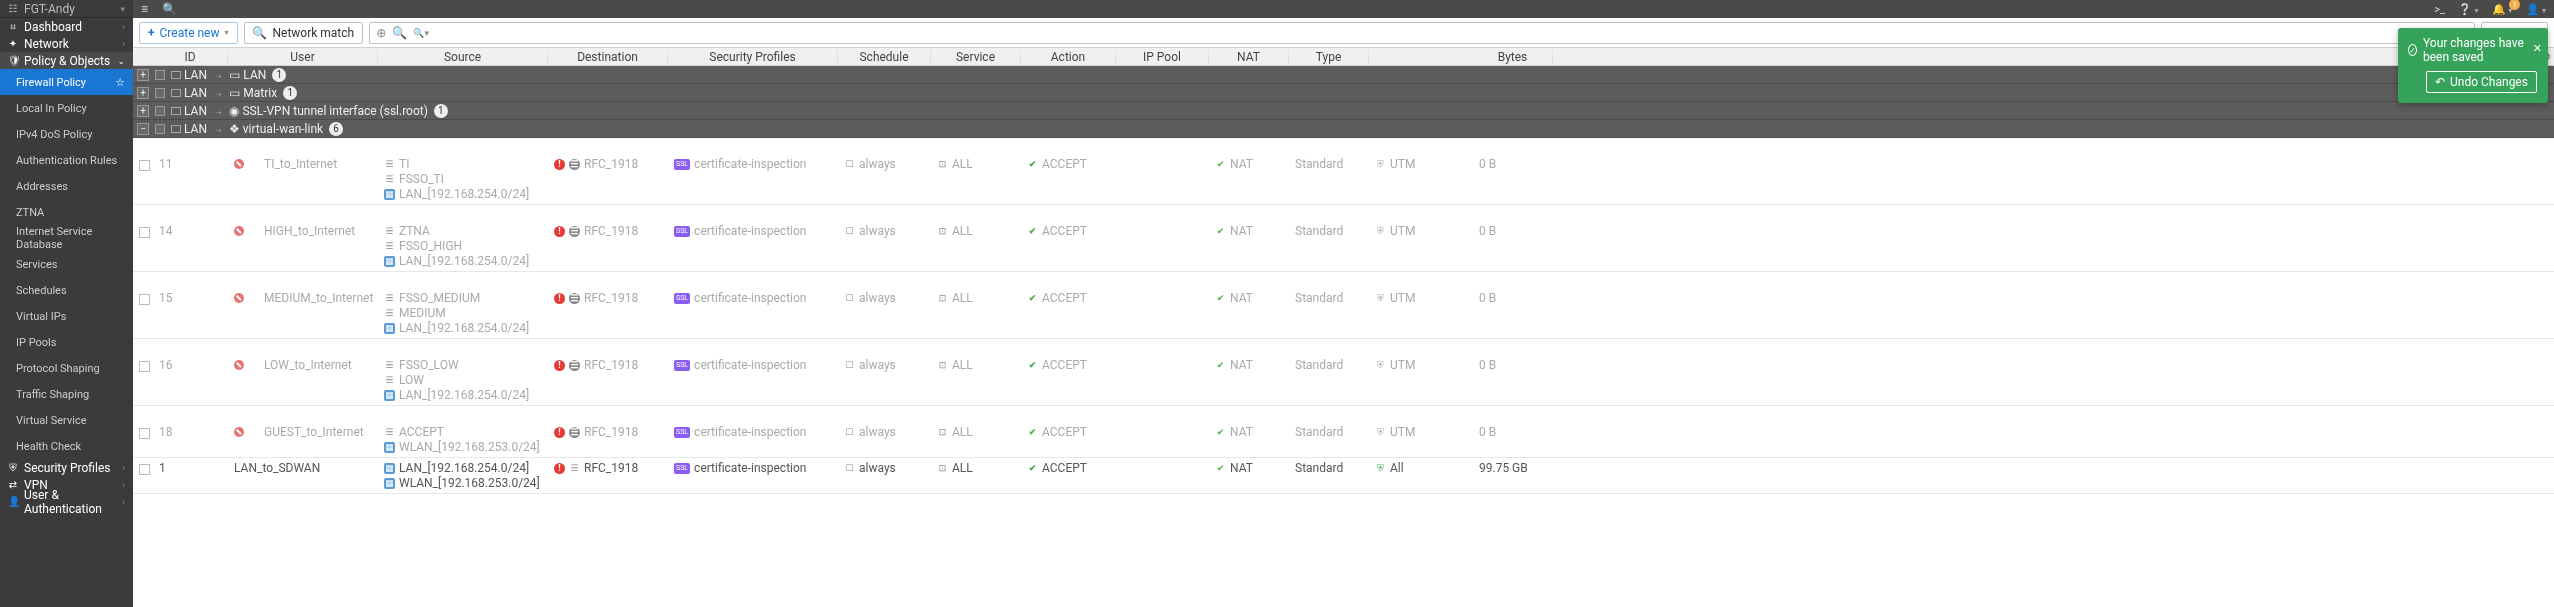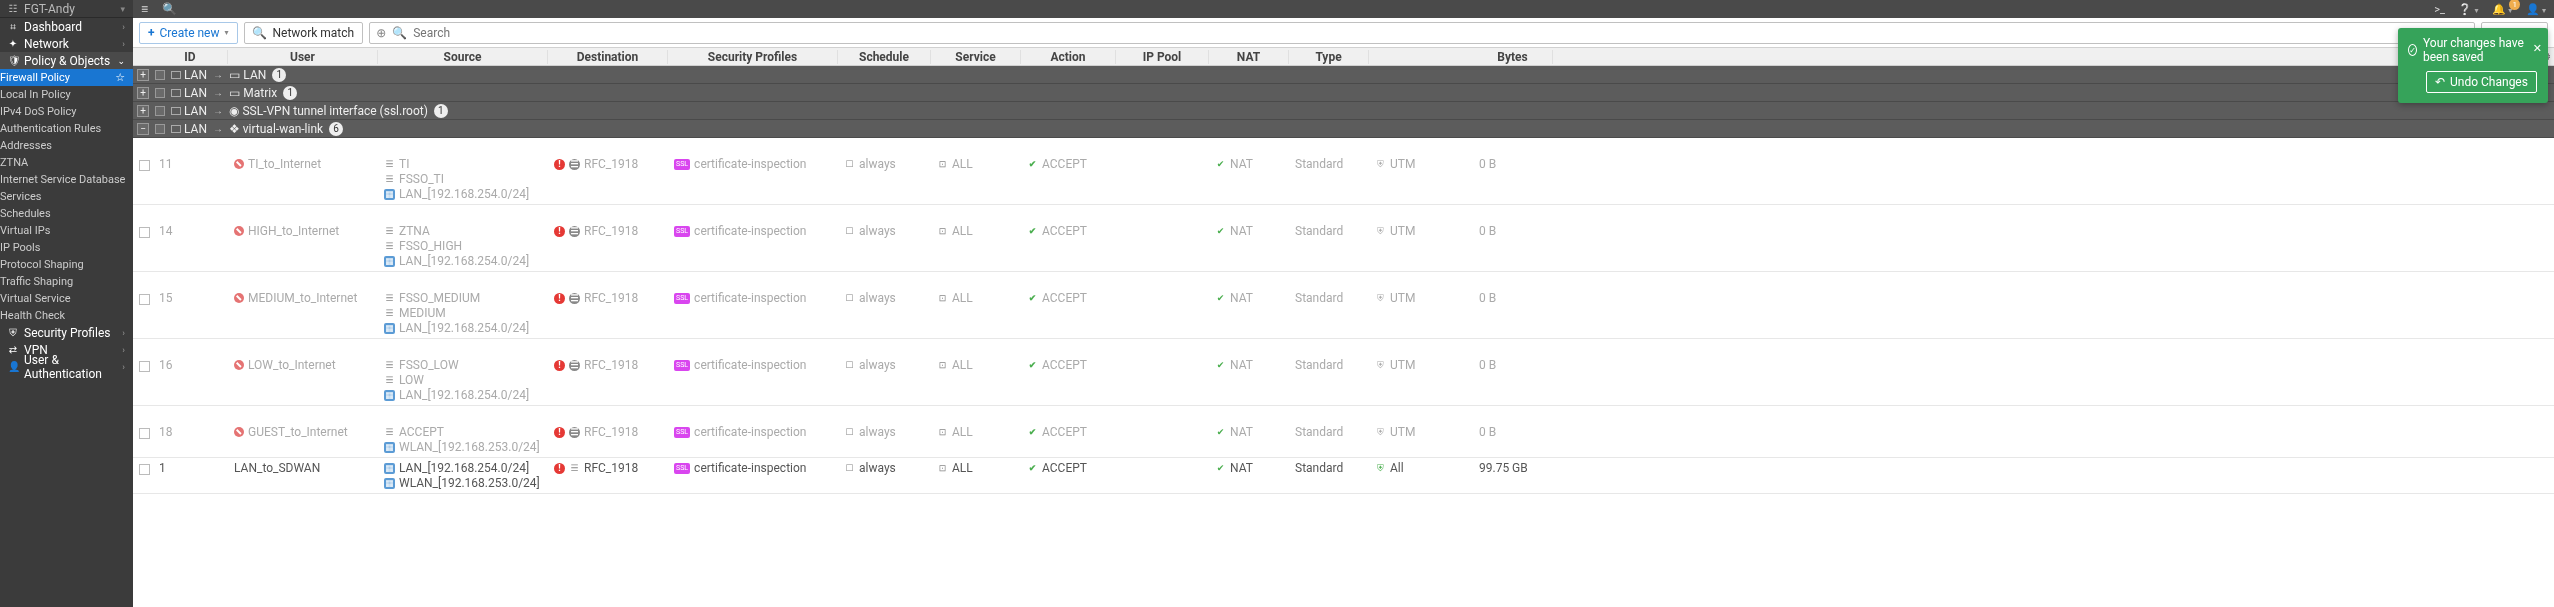--- a/index.html
+++ b/index.html
@@ -7,21 +7,21 @@
 .app{display:grid;grid-template-columns:133px 1fr;height:100vh;}
 
 
 .sidebar{background:#3b3b3b;color:#ccc;display:flex;flex-direction:column;}
 .sb-head{display:flex;align-items:center;gap:6px;padding:0 8px;height:18px;border-bottom:1px solid #2a2a2a;font-size:11px;color:#bbb;}
 .sb-item{display:flex;align-items:center;gap:6px;padding:0 8px;height:17px;cursor:pointer;position:relative;font-size:11px;}
 .sb-item.parent{color:#fff;}
 .sb-item .chev{margin-left:auto;font-size:9px;color:#999;}
 .sb-item.sel{background:#4a4a4a;color:#fff;}
 .sb-item.sel .chev{color:#fff;}
-.sb-sub{height:17px;display:flex;align-items:center;cursor:pointer;font-size:11px;color:#ccc;}
+.sb-sub{padding-left:16px;height:26px;display:flex;align-items:center;cursor:pointer;font-size:11px;color:#ccc;}
 .sb-sub.active{background:#1976d2;color:#fff;position:relative;}
 .sb-sub.active::after{content:"☆";position:absolute;right:8px;color:#fff;font-size:11px;}
 .sb-ico{width:10px;text-align:center;font-size:10px;}
 
 
 .main{display:flex;flex-direction:column;background:#fff;}
 
 
 .topbar{height:18px;background:#4a4a4a;display:flex;align-items:center;color:#ddd;padding:0 8px;gap:14px;}
 .topbar .burger{cursor:pointer;font-size:12px;}
@@ -34,49 +34,49 @@
 
 
 .toolbar{height:30px;background:#fff;border-bottom:1px solid #d0d0d0;display:flex;align-items:center;padding:0 6px;gap:6px;}
 .btn{height:22px;border:1px solid #c0c0c0;border-radius:2px;background:#fff;display:flex;align-items:center;padding:0 8px;gap:5px;cursor:pointer;color:#333;white-space:nowrap;}
 .btn.primary{color:#1976d2;border-color:#a8c8e8;}
 .btn .plus{font-weight:bold;}
 .searchbox{flex:1;height:22px;border:1px solid #c0c0c0;border-radius:2px;display:flex;align-items:center;padding:0 6px;gap:6px;}
 .searchbox input{border:none;outline:none;flex:1;font-size:12px;}
 
 
-.thead{display:grid;grid-template-columns:20px 75px 150px 170px 120px 170px 93px 90px 95px 93px 80px 80px 104px 80px;background:#f0f0f0;border-bottom:1px solid #d0d0d0;height:18px;align-items:center;color:#444;font-size:11px;font-weight:bold;}
+.thead{display:grid;grid-template-columns:20px 75px 150px 170px 120px 170px 93px 90px 95px 93px 80px 80px 104px 80px;background:#f0f0f0;border-bottom:1px solid #d0d0d0;height:18px;align-items:center;color:#444;font-size:11px;}
 .thead>div{text-align:center;border-right:1px solid #e0e0e0;padding:0 4px;overflow:hidden;text-overflow:ellipsis;white-space:nowrap;}
 .thead>div:first-child{border-right:none;}
 
 
 .group{background:#5c5c5c;color:#eee;height:18px;display:flex;align-items:center;padding:0 4px;gap:6px;font-size:11px;border-bottom:1px solid #4a4a4a;}
 .group .exp{width:12px;height:12px;border:1px solid #999;display:flex;align-items:center;justify-content:center;font-size:10px;cursor:pointer;background:#6a6a6a;line-height:1;}
 .group .cb{width:10px;height:10px;border:1px solid #999;background:#6a6a6a;}
 .group .arr{color:#ccc;font-size:10px;}
 .group .port{display:inline-flex;align-items:center;gap:3px;}
 .group .pico{width:10px;height:8px;border:1px solid #aaa;display:inline-block;}
 .group .cnt{background:#eee;color:#333;border-radius:7px;min-width:14px;height:14px;display:inline-flex;align-items:center;justify-content:center;padding:0 4px;font-size:10px;}
 
 
 .row{display:grid;grid-template-columns:20px 75px 150px 170px 120px 170px 93px 90px 95px 93px 80px 80px 104px 80px;border-bottom:1px solid #e7e7e7;min-height:20px;align-items:start;color:#555;font-size:11px;}
 .row.disabled{color:#aaa;margin-top:16px;}
 .row>div{padding:3px 6px;overflow:hidden;}
 .row .cb{width:11px;height:11px;border:1px solid #bbb;margin:3px auto 0;}
-.row .name{display:flex;align-items:center;gap:4px;}
+.row .name{display:flex;align-items:center;gap:20px;}
 .row .name .dis-ico{width:10px;height:10px;border-radius:50%;background:#e57373;position:relative;flex-shrink:0;}
 .row .name .dis-ico::after{content:"";position:absolute;width:6px;height:1.5px;background:#fff;top:4px;left:2px;transform:rotate(45deg);}
 .cell-stack{display:flex;flex-direction:column;gap:1px;}
 .chip{display:flex;align-items:center;gap:4px;white-space:nowrap;}
 .chip .i{width:11px;height:11px;display:inline-flex;align-items:center;justify-content:center;font-size:9px;border-radius:2px;flex-shrink:0;}
 .i.grp{color:#888;}
 .i.addr{background:#5b9bd5;color:#fff;}
 .i.neg{background:#e53935;color:#fff;border-radius:50%;font-weight:bold;}
 .i.neg2{background:#888;color:#fff;border-radius:50%;font-weight:bold;}
-.i.ssl{background:#d946ef;color:#fff;font-size:7px;padding:0 2px;width:auto;}
+.i.ssl{background:#8b5cf6;color:#fff;font-size:7px;padding:0 2px;width:auto;}
 .i.cal{color:#888;}
 .i.all{color:#888;}
 .i.ok{color:#4caf50;font-weight:bold;}
 .i.nat{color:#4caf50;}
 .i.utm{color:#aaa;}
 .i.utm.on{color:#4caf50;}
 
 
 .toast{position:fixed;top:28px;right:6px;width:150px;background:#36a35a;color:#fff;border-radius:3px;padding:8px 10px 10px;box-shadow:0 2px 6px rgba(0,0,0,.3);z-index:100;}
 .toast .msg{display:flex;align-items:center;gap:6px;font-size:11px;margin-bottom:7px;}
@@ -165,21 +165,20 @@
         <span>Create new</span>
         <span style="font-size:8px;color:#888">▾</span>
       </div>
       <div class="btn">
         <span>🔍</span>
         <span>Network match</span>
       </div>
       <div class="searchbox">
         <span style="color:#888;cursor:pointer">⊕</span>
         <span style="color:#888">🔍</span>
-        <input type="text" placeholder="Search" style="">
         <span style="color:#888;font-size:9px;cursor:pointer">🔍▾</span>
       </div>
       <div class="btn">
         <span>⎘</span>
         <span>Export</span>
       </div>
     </div>
 
     <div class="thead">
       <div></div>

